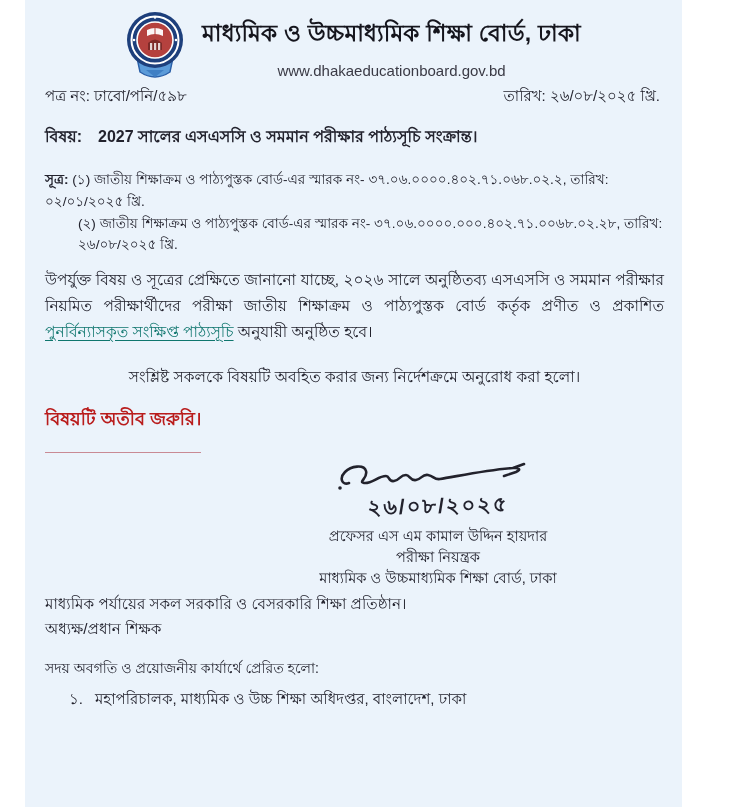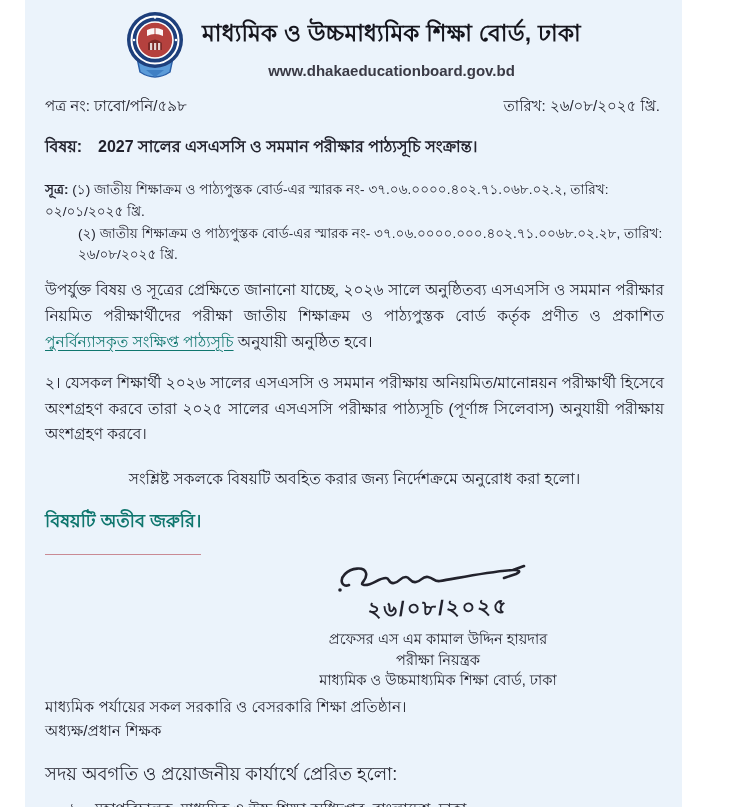--- a/index.html
+++ b/index.html
@@ -16,48 +16,48 @@
     background:#ebf3fb;
     box-sizing:border-box;
     padding:6px 16px 8px 14px;
     overflow:hidden;
   }
   
   .header{display:flex;justify-content:center;align-items:center;gap:16px;padding-top:4px;height:74px;}
   .logo-wrap{flex:0 0 auto;width:62px;height:74px;}
   .head-text{display:flex;flex-direction:column;align-items:center;}
   .board-name{font-size:23px;font-weight:bold;color:#15151d;letter-spacing:.2px;}
-  .website{font-size:15px;font-weight:bold;color:#3a3a45;margin-top:8px;}
+  .website{font-size:15px;font-weight:normal;color:#3a3a45;margin-top:8px;}
   
-  .meta{display:flex;justify-content:space-between;margin-top:10px;font-size:15px;padding:0 6px 0 6px;}
+  .meta{display:flex;justify-content:space-between;font-size:15px;padding:0 6px 0 6px;}
   
   .subject{margin-top:15px;font-size:16px;font-weight:bold;padding-left:6px;}
   .subject .subj-text{margin-left:16px;}
   
   .refs{margin-top:18px;font-size:13.6px;line-height:1.6;padding-left:6px;}
   .refs-label{font-weight:bold;}
   .refs-line2{padding-left:33px;}
   
   .para{font-size:15.4px;line-height:1.68;text-align:justify;padding:0 2px 0 6px;}
   .para1{margin-top:11px;}
   .para2{margin-top:15px;}
   .para3{margin-top:19px;text-align:center;}
   .hl-red{color:#0f766e;text-decoration:underline;text-underline-offset:3px;}
   
   .urgent{margin-top:15px;padding-left:6px;}
-  .urgent span{color:#0f766e;font-size:18px;font-weight:bold;border-bottom:1px solid #c98a94;padding-bottom:16px;display:inline-block;}
+  .urgent span{color:#b91c1c;font-size:18px;font-weight:bold;border-bottom:1px solid #c98a94;padding-bottom:16px;display:inline-block;}
   
   .sig{margin-top:2px;width:340px;margin-left:auto;margin-right:58px;text-align:center;font-size:14.6px;line-height:1.42;}
   .sig-scribble{display:block;margin:0 auto -2px auto;}
   .sig-date{font-size:21px;font-weight:bold;letter-spacing:2px;transform:rotate(-1.5deg);margin-top:-4px;}
   .sig-name{margin-top:6px;}
   
   .addressee{margin-top:4px;font-size:15.2px;line-height:1.6;padding-left:6px;}
   
-  .intro{margin-top:16px;font-size:18px;padding-left:6px;}
+  .intro{margin-top:16px;font-size:14px;padding-left:6px;}
   .cc-list{margin-top:8px;padding-left:30px;}
   .cc-item{display:flex;font-size:15px;line-height:1.32;margin-bottom:7px;}
   .cc-num{flex:0 0 26px;}
   .cc-text{flex:1;}
 </style>
 </head>
 <body>
 
 <div class="stage">
   <div class="doc">
@@ -107,21 +107,20 @@
         <span class="refs-label">সূত্র:</span>
         <span>(১) জাতীয় শিক্ষাক্রম ও পাঠ্যপুস্তক বোর্ড-এর স্মারক নং- ৩৭.০৬.০০০০.৪০২.৭১.০৬৮.০২.২, তারিখ: ০২/০১/২০২৫ খ্রি.</span>
       </div>
       <div class="refs-line2">(২) জাতীয় শিক্ষাক্রম ও পাঠ্যপুস্তক বোর্ড-এর স্মারক নং- ৩৭.০৬.০০০০.০০০.৪০২.৭১.০০৬৮.০২.২৮, তারিখ: ২৬/০৮/২০২৫ খ্রি.</div>
     </div>
 
     <div class="para para1">
       <span>উপর্যুক্ত বিষয় ও সূত্রের প্রেক্ষিতে জানানো যাচ্ছে, ২০২৬ সালে অনুষ্ঠিতব্য এসএসসি ও সমমান পরীক্ষার নিয়মিত পরীক্ষার্থীদের পরীক্ষা জাতীয় শিক্ষাক্রম ও পাঠ্যপুস্তক বোর্ড কর্তৃক প্রণীত ও প্রকাশিত </span><span class="hl-red">পুনর্বিন্যাসকৃত সংক্ষিপ্ত পাঠ্যসূচি</span><span> অনুযায়ী অনুষ্ঠিত হবে।</span>
     </div>
 
-    <div class="para para2">২। যেসকল শিক্ষার্থী ২০২৬ সালের এসএসসি ও সমমান পরীক্ষায় অনিয়মিত/মানোন্নয়ন পরীক্ষার্থী হিসেবে অংশগ্রহণ করবে তারা ২০২৫ সালের এসএসসি পরীক্ষার পাঠ্যসূচি (পূর্ণাঙ্গ সিলেবাস) অনুযায়ী পরীক্ষায় অংশগ্রহণ করবে।</div>
 
     <div class="para para3">সংশ্লিষ্ট সকলকে বিষয়টি অবহিত করার জন্য নির্দেশক্রমে অনুরোধ করা হলো।</div>
 
     <div class="urgent">
       <span>বিষয়টি অতীব জরুরি।</span>
     </div>
 
     <div class="sig">
       <svg class="sig-scribble" width="210" height="40" viewBox="0 0 210 40">
         <path d="M16 28 C9 31 6 23 12 17 C18 11 31 9 33 16 C35 23 25 27 31 28 C39 29 45 21 53 21 C57 21 55 27 61 26 C67 25 67 20 73 20 C77 20 77 26 83 25 C89 24 89 19 95 20 C101 21 101 25 107 24 C121 22 152 15 180 13 C187 12.5 188 15 183 17 L171 21 M180 13 L191 9" stroke="#22222c" fill="none" stroke-width="2.6" stroke-linecap="round"></path>

